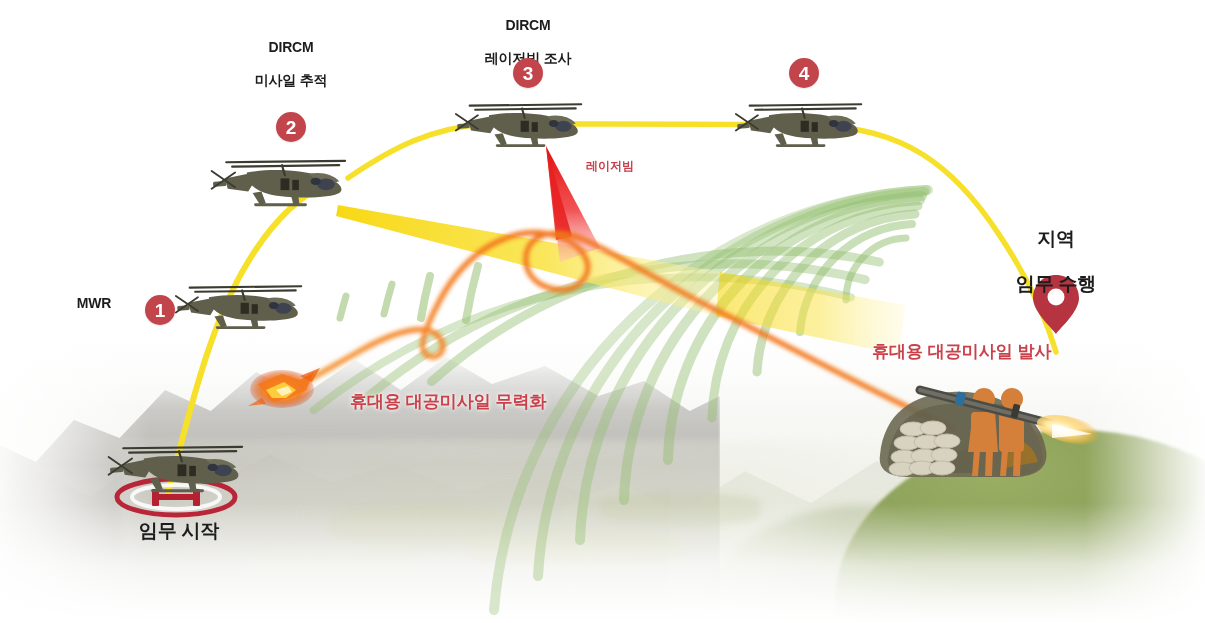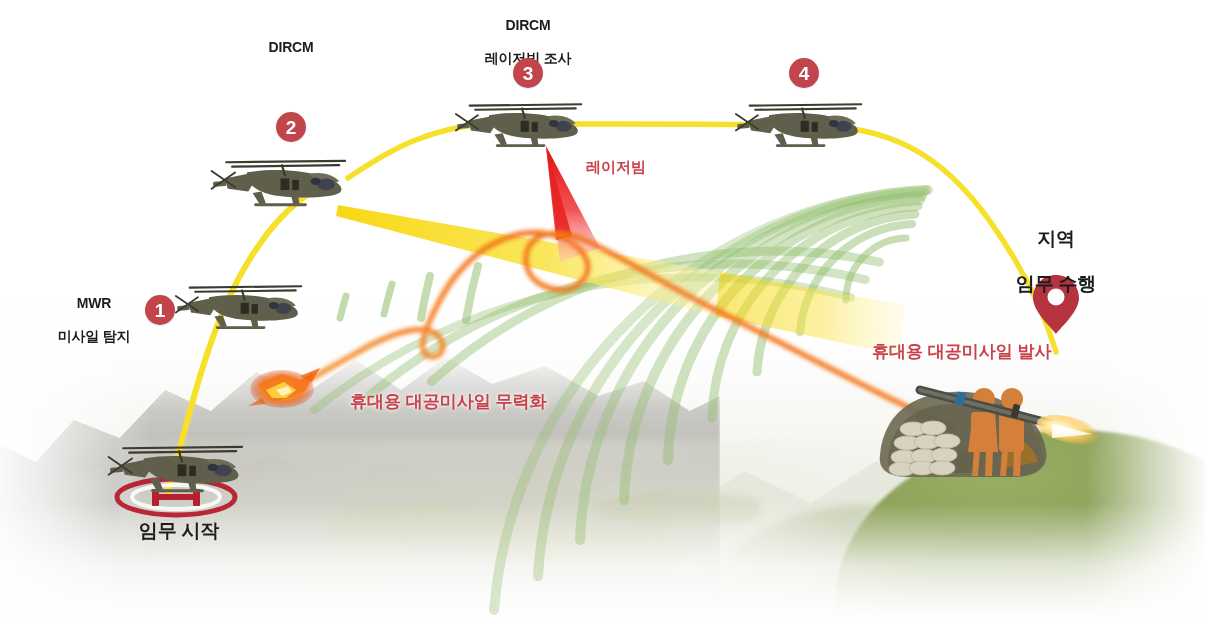--- a/index.html
+++ b/index.html
@@ -104,21 +104,21 @@
   .lbl-step{font-size:14px;}
   .lbl-small{font-size:19px;}
   .lbl-red{
     position:absolute;
     color:#c9414b;
     font-weight:bold;
     font-size:17px;
     white-space:nowrap;
     text-shadow:0 0 3px rgba(255,255,255,.95),0 0 6px rgba(255,255,255,.8);
   }
-  .lbl-laser{font-size:15px;}
+  .lbl-laser{font-size:12px;}
 
   
   .badge{
     position:absolute;
     width:30px;height:30px;border-radius:50%;
     background:#c2454b;
     color:#fff;
     font-size:19px;font-weight:bold;
     display:flex;align-items:center;justify-content:center;
     line-height:1;
@@ -449,28 +449,28 @@
       </g>
       <g stroke="#3b3b30" stroke-width="2.6" stroke-linecap="round">
         <line x1="4" y1="26" x2="36" y2="48"></line>
         <line x1="4" y1="50" x2="36" y2="28"></line>
       </g>
     </svg>
   </div>
 
   <div class="lbl lbl-step" style="left:0px;top:278px;width:148px;text-align:center;padding-left:20px;">
     <div>MWR</div>
-    <div>미사일 탐지</div>
   </div>
   <div class="badge" style="left:145px;top:295px;">
     <span>1</span>
   </div>
 
   <div class="lbl lbl-step" style="left:206px;top:22px;width:170px;">
     <div>DIRCM</div>
+    <div>미사일 추적</div>
   </div>
   <div class="badge" style="left:276px;top:112px;">
     <span>2</span>
   </div>
 
   <div class="lbl lbl-step" style="left:432px;top:0px;width:192px;">
     <div>DIRCM</div>
     <div>레이저빔 조사</div>
   </div>
   <div class="badge" style="left:513px;top:58px;">

